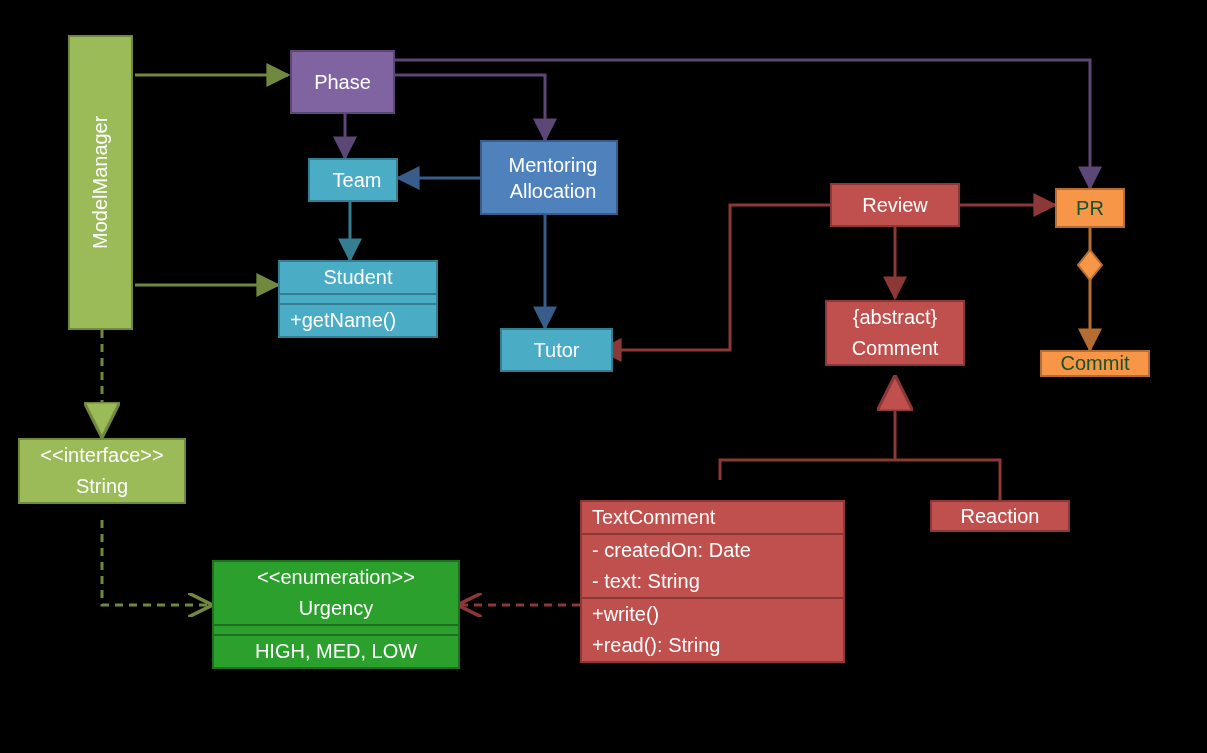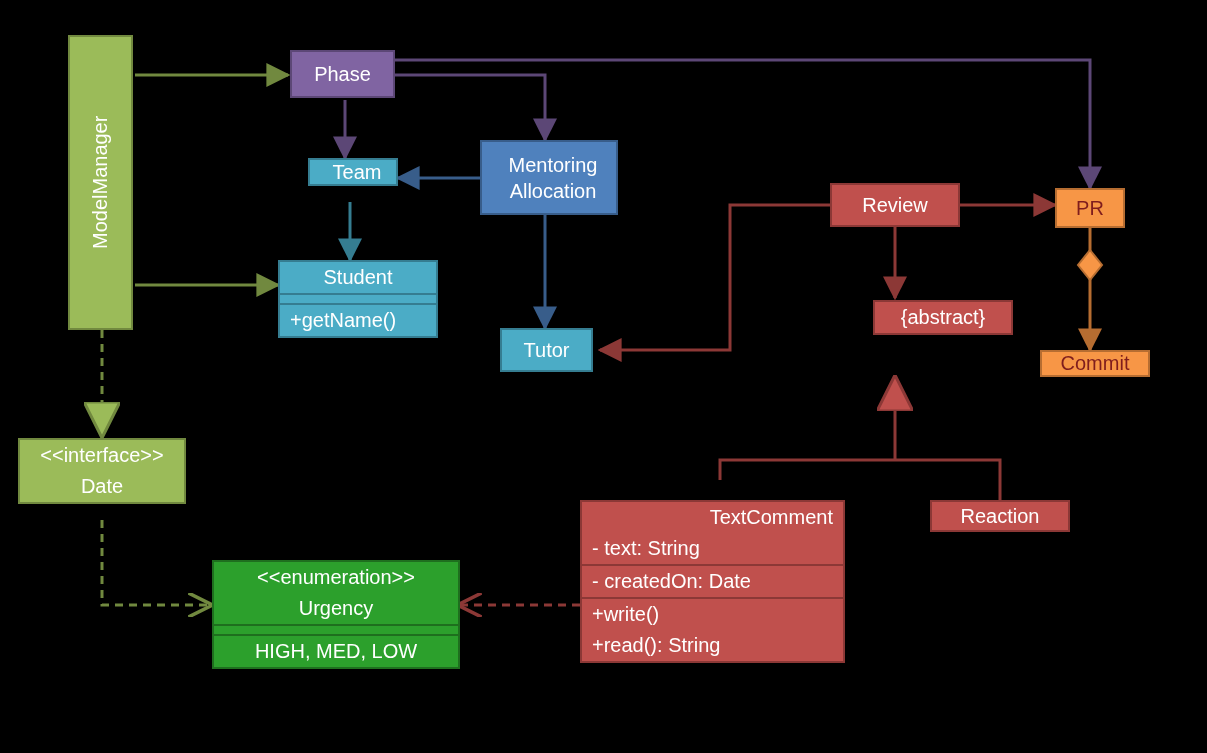--- a/index.html
+++ b/index.html
@@ -28,21 +28,21 @@
     border-top: 2px solid;
   }
   
   .olive { background:#9bbb59; border-color:#71893f; color:#fff; }
   .purple { background:#8064a2; border-color:#5c4776; color:#fff; }
   .blue2 { background:#4f81bd; border-color:#385d8a; color:#fff; }
   .teal  { background:#4bacc6; border-color:#357d91; color:#fff; }
   .teal .sep { border-color:#357d91; }
   .red   { background:#c0504d; border-color:#8c3836; color:#fff; }
   .red .sep { border-color:#8c3836; }
-  .orange{ background:#f79646; border-color:#b66d31; color:#7f1d1d; }
+  .orange{ background:#f79646; border-color:#b66d31; color:#14532d; }
   .green2{ background:#2ca02c; border-color:#1e6f1e; color:#fff; }
   .green2 .sep { border-color:#1e6f1e; }
   .vlabel {
     writing-mode: vertical-rl;
     transform: rotate(180deg);
     display: flex;
     align-items: center;
     justify-content: center;
     height: 100%;
     padding: 10px 6px;
@@ -119,66 +119,67 @@
   <path d="M580,605 L460,605" stroke="#8c3836" stroke-width="3" fill="none" stroke-dasharray="8 6" marker-end="url(#arr-red-open)"></path>
 
   <path d="M1090,225 L1090,350" stroke="#b66d31" stroke-width="3" fill="none" marker-end="url(#arr-orange)"></path>
   <path d="M1090,250 L1102,265 L1090,280 L1078,265 Z" fill="#f79646" stroke="#b66d31" stroke-width="2"></path>
 </svg>
 
 <div class="box olive" style="left:68px; top:35px; width:65px; height:295px;">
   <div class="vlabel">ModelManager</div>
 </div>
 
-<div class="box purple" style="left:290px; top:50px; width:105px; height:48px;">
+<div class="box purple" style="left:290px; top:50px; width:105px; height:64px;">
   <div class="row">Phase</div>
 </div>
 
-<div class="box teal" style="left:308px; top:158px; width:90px; height:28px;padding-left:8px;">
+<div class="box teal" style="left:308px; top:158px; width:90px; height:44px;padding-left:8px;">
   <div class="row">Team</div>
 </div>
 
 <div class="box blue2" style="left:480px; top:140px; width:138px; height:75px;padding-left:8px;">
   <div class="row" style="line-height:1.3">Mentoring Allocation</div>
 </div>
 
 <div class="box teal" style="left:278px; top:260px; width:160px; text-align:left;">
   <div class="row" style="text-align:center">Student</div>
   <div class="row sep" style="height:10px"></div>
   <div class="row sep">+getName()</div>
 </div>
 
-<div class="box teal" style="left:500px; top:328px; width:93px; height:44px;">
+<div class="box teal" style="left:500px; top:328px; width:113px; height:44px;">
   <div class="row">Tutor</div>
 </div>
 
 <div class="box olive" style="left:18px; top:438px; width:168px; text-align:center;">
   <div class="row">&lt;&lt;interface&gt;&gt;</div>
-  <div class="row">Date</div>
+  <div class="row">String</div>
 </div>
 
 <div class="box green2" style="left:212px; top:560px; width:248px;">
   <div class="row">&lt;&lt;enumeration&gt;&gt;</div>
   <div class="row">Urgency</div>
   <div class="row sep" style="height:10px"></div>
   <div class="row sep">HIGH, MED, LOW</div>
 </div>
 
 <div class="box red" style="left:830px; top:183px; width:130px; height:44px;">
   <div class="row">Review</div>
 </div>
 
-<div class="box red" style="left:825px; top:300px; width:140px;margin-left:48px;">
+<div class="box red" style="left:825px; top:300px; width:140px;">
   <div class="row">{abstract}</div>
+  <div class="row">Comment</div>
 </div>
 
 <div class="box red" style="left:580px; top:500px; width:265px; text-align:left;">
-  <div class="row" style="text-align:right">TextComment</div>
+  <div class="row" style="text-align:left">TextComment</div>
+  <div class="row sep">- createdOn: Date</div>
   <div class="row">- text: String</div>
-  <div class="row sep">- createdOn: Date</div>
   <div class="row sep">+write()</div>
   <div class="row">+read(): String</div>
 </div>
 
 <div class="box red" style="left:930px; top:500px; width:140px; height:32px;">
   <div class="row">Reaction</div>
 </div>
 
 <div class="box orange" style="left:1055px; top:188px; width:70px; height:40px;">
   <div class="row">PR</div>

